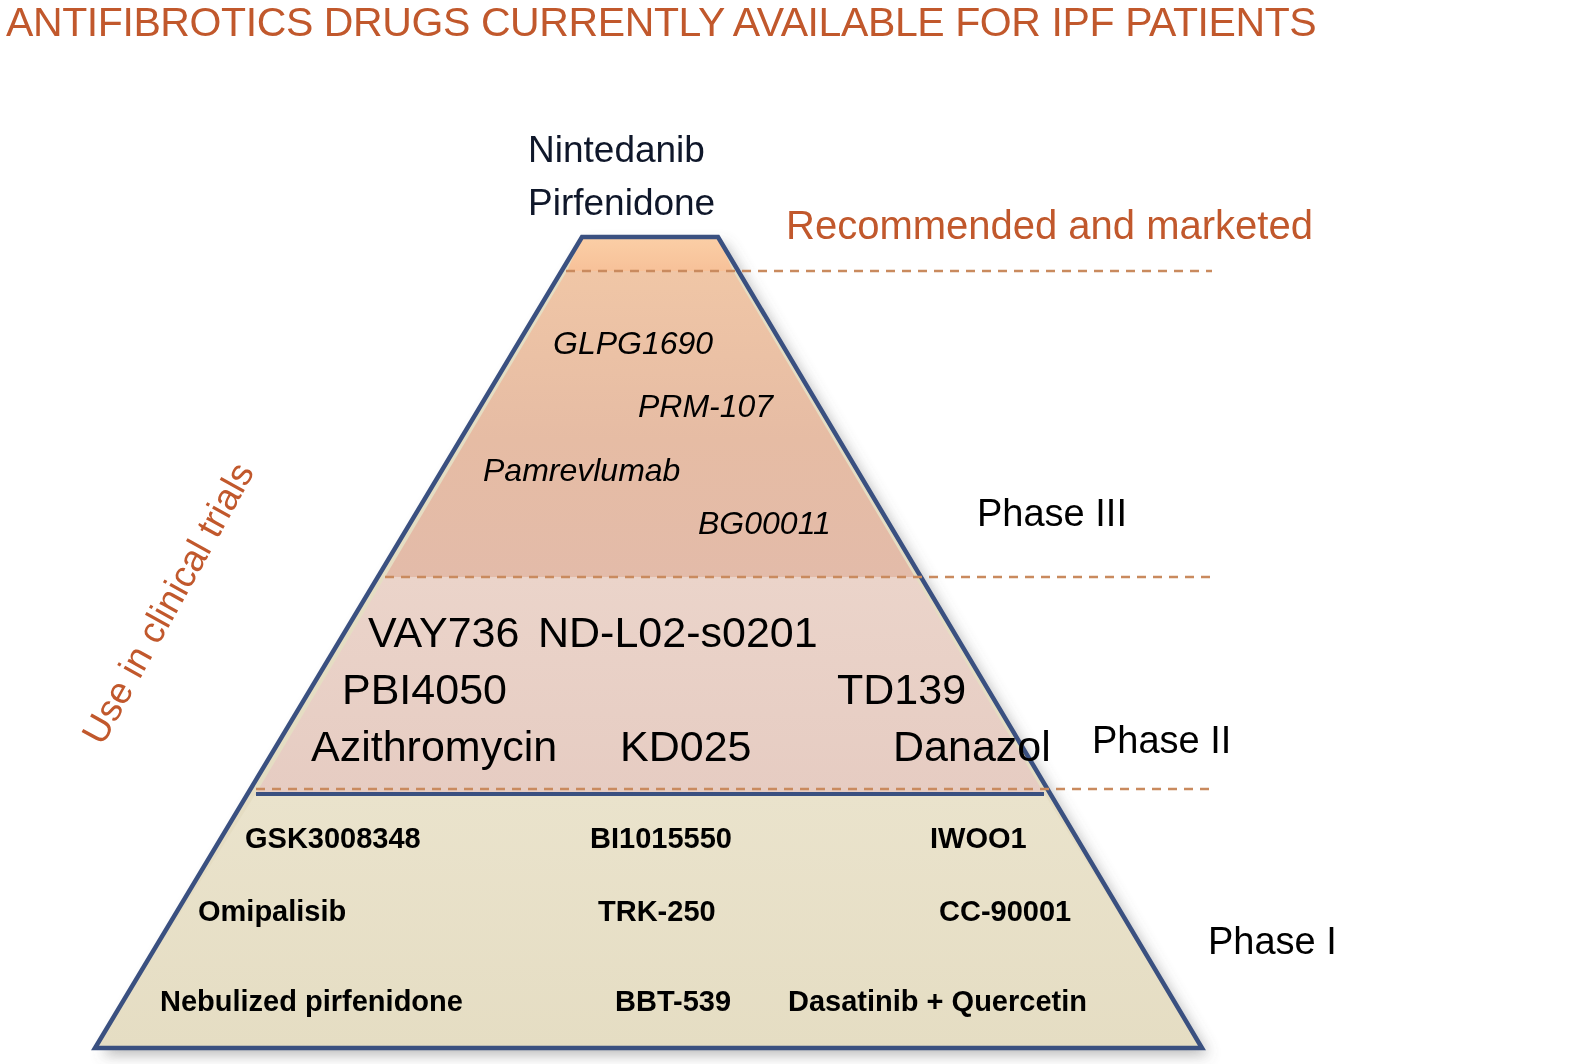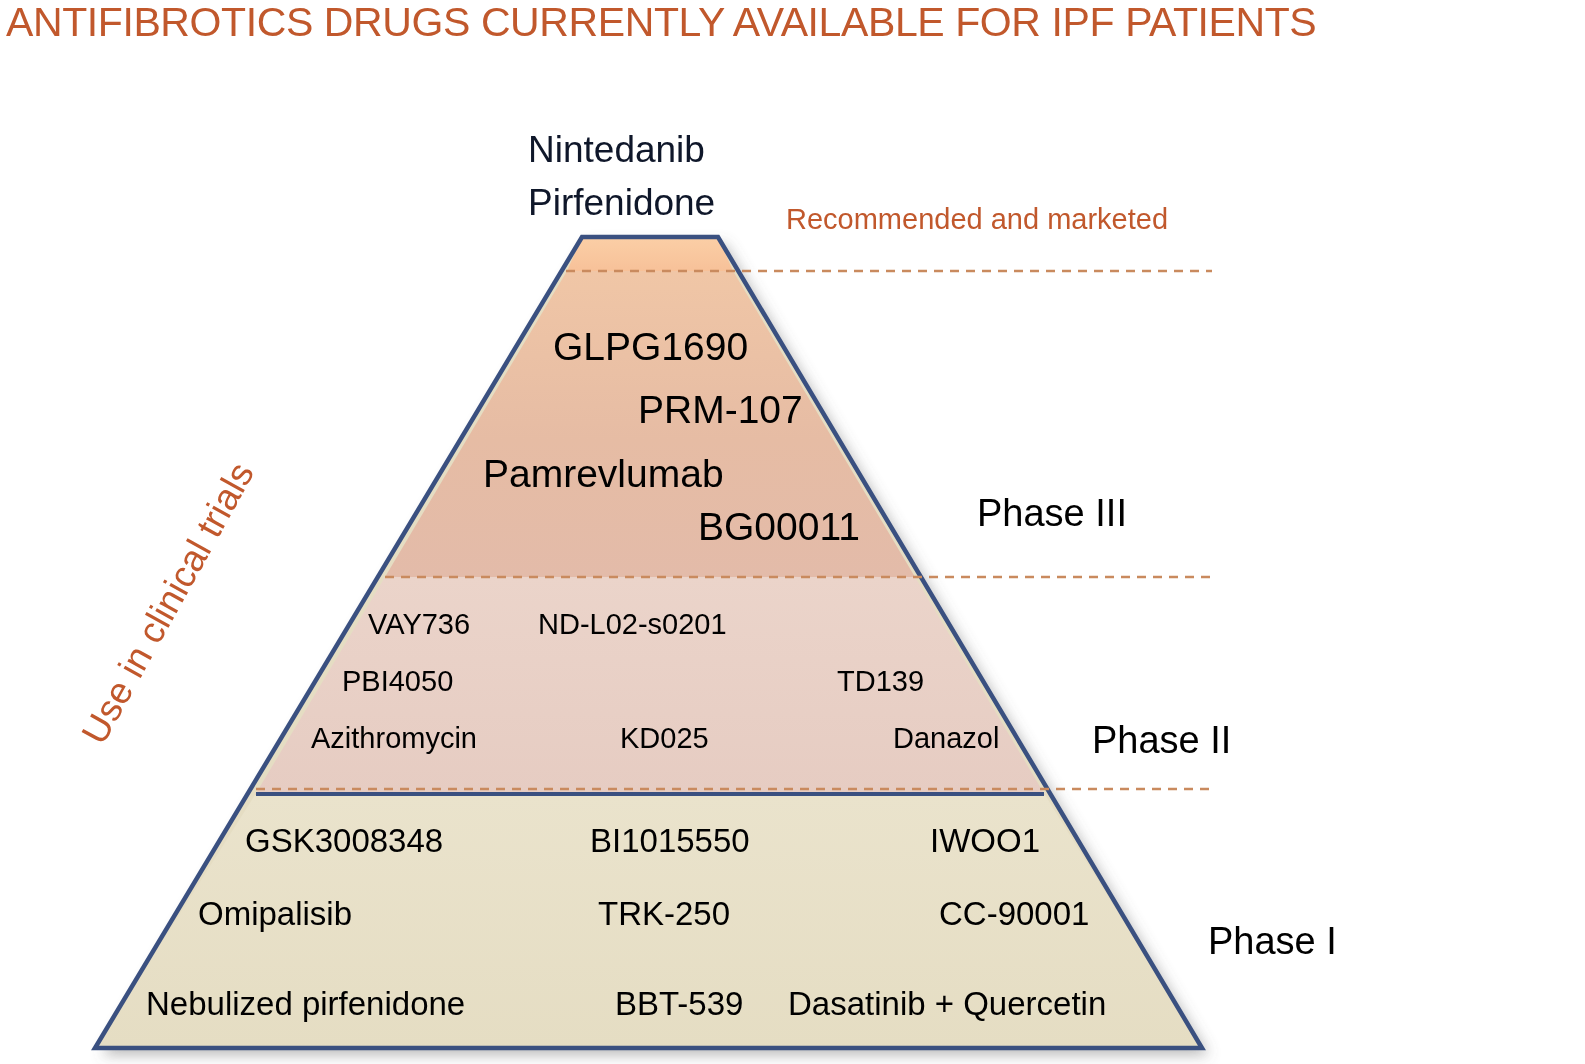--- a/index.html
+++ b/index.html
@@ -52,21 +52,21 @@
     color: #0f172a;
     line-height: 1.42;
     white-space: nowrap;
   }
 
   
   #label-recommended {
     position: absolute;
     left: 786px;
     top: 203px;
-    font-size: 29px;
+    font-size: 40px;
     color: #C1582C;
     white-space: nowrap;
   }
   #label-phase3 {
     position: absolute;
     left: 977px;
     top: 492px;
     font-size: 38px;
     white-space: nowrap;
   }
@@ -91,45 +91,46 @@
     left: 92px;
     top: 720px;
     font-size: 37px;
     color: #C1582C;
     white-space: nowrap;
     transform-origin: 0% 50%;
     transform: rotate(-61deg);
   }
 
   
-  .p3row { position: absolute; font-size: 39px; white-space: nowrap; }
+  .p3row { position: absolute; font-size: 32px; white-space: nowrap; font-style: italic; }
   #p3-r1 { left: 553px; top: 325px; }
   #p3-r2 { left: 638px; top: 388px; }
   #p3-r3 { left: 483px; top: 452px; }
   #p3-r4 { left: 698px; top: 505px; }
 
   
   .p2row {
     position: absolute;
-    font-size: 29px;
+    font-size: 43px;
     white-space: nowrap;
     height: 40px;
   }
   #p2-r1 { left: 320px; top: 608px; width: 700px; }
   #p2-r2 { left: 320px; top: 665px; width: 700px; }
   #p2-r3 { left: 275px; top: 722px; width: 790px; }
 
   .p2cell { position: absolute; top: 0; white-space: nowrap; }
 
   
   .p1row {
     position: absolute;
-    font-size: 33px;
+    font-size: 29px;
     white-space: nowrap;
     height: 40px;
+    font-weight: bold;
   }
   #p1-r1 { left: 150px; top: 822px; width: 930px; }
   #p1-r2 { left: 150px; top: 895px; width: 930px; }
   #p1-r3 { left: 130px; top: 985px; width: 1010px; }
   .p1cell { position: absolute; top: 0; white-space: nowrap; }
 </style>
 </head>
 <body>
 
 <div id="stage">
@@ -216,18 +217,18 @@
     <span class="p1cell" style="left:95px;">GSK3008348</span>
     <span class="p1cell" style="left:440px;">BI1015550</span>
     <span class="p1cell" style="left:780px;">IWOO1</span>
   </div>
   <div class="p1row" id="p1-r2">
     <span class="p1cell" style="left:48px;">Omipalisib</span>
     <span class="p1cell" style="left:448px;">TRK-250</span>
     <span class="p1cell" style="left:789px;">CC-90001</span>
   </div>
   <div class="p1row" id="p1-r3">
-    <span class="p1cell" style="left:16px;text-align:right;">Nebulized pirfenidone</span>
+    <span class="p1cell" style="left:30px;text-align:right;">Nebulized pirfenidone</span>
     <span class="p1cell" style="left:485px;">BBT-539</span>
     <span class="p1cell" style="left:658px;">Dasatinib + Quercetin</span>
   </div>
 
 </div>
 
 </body></html>

